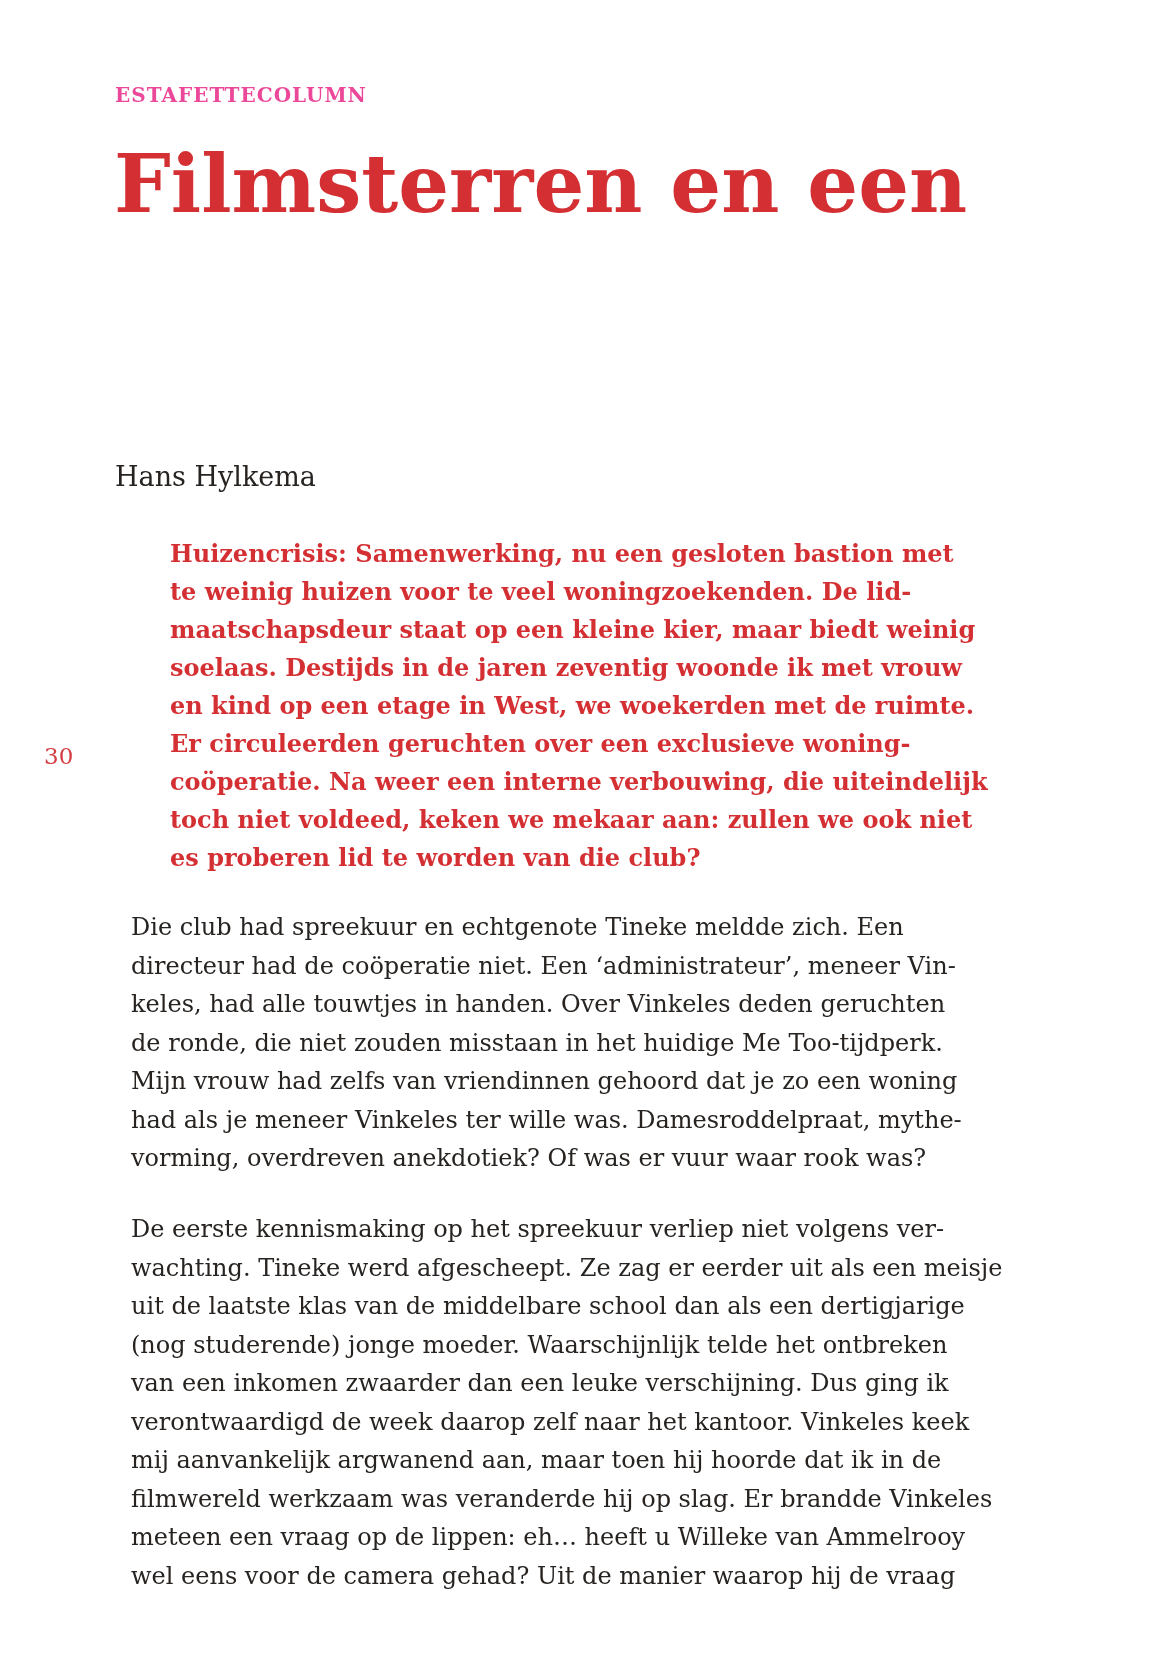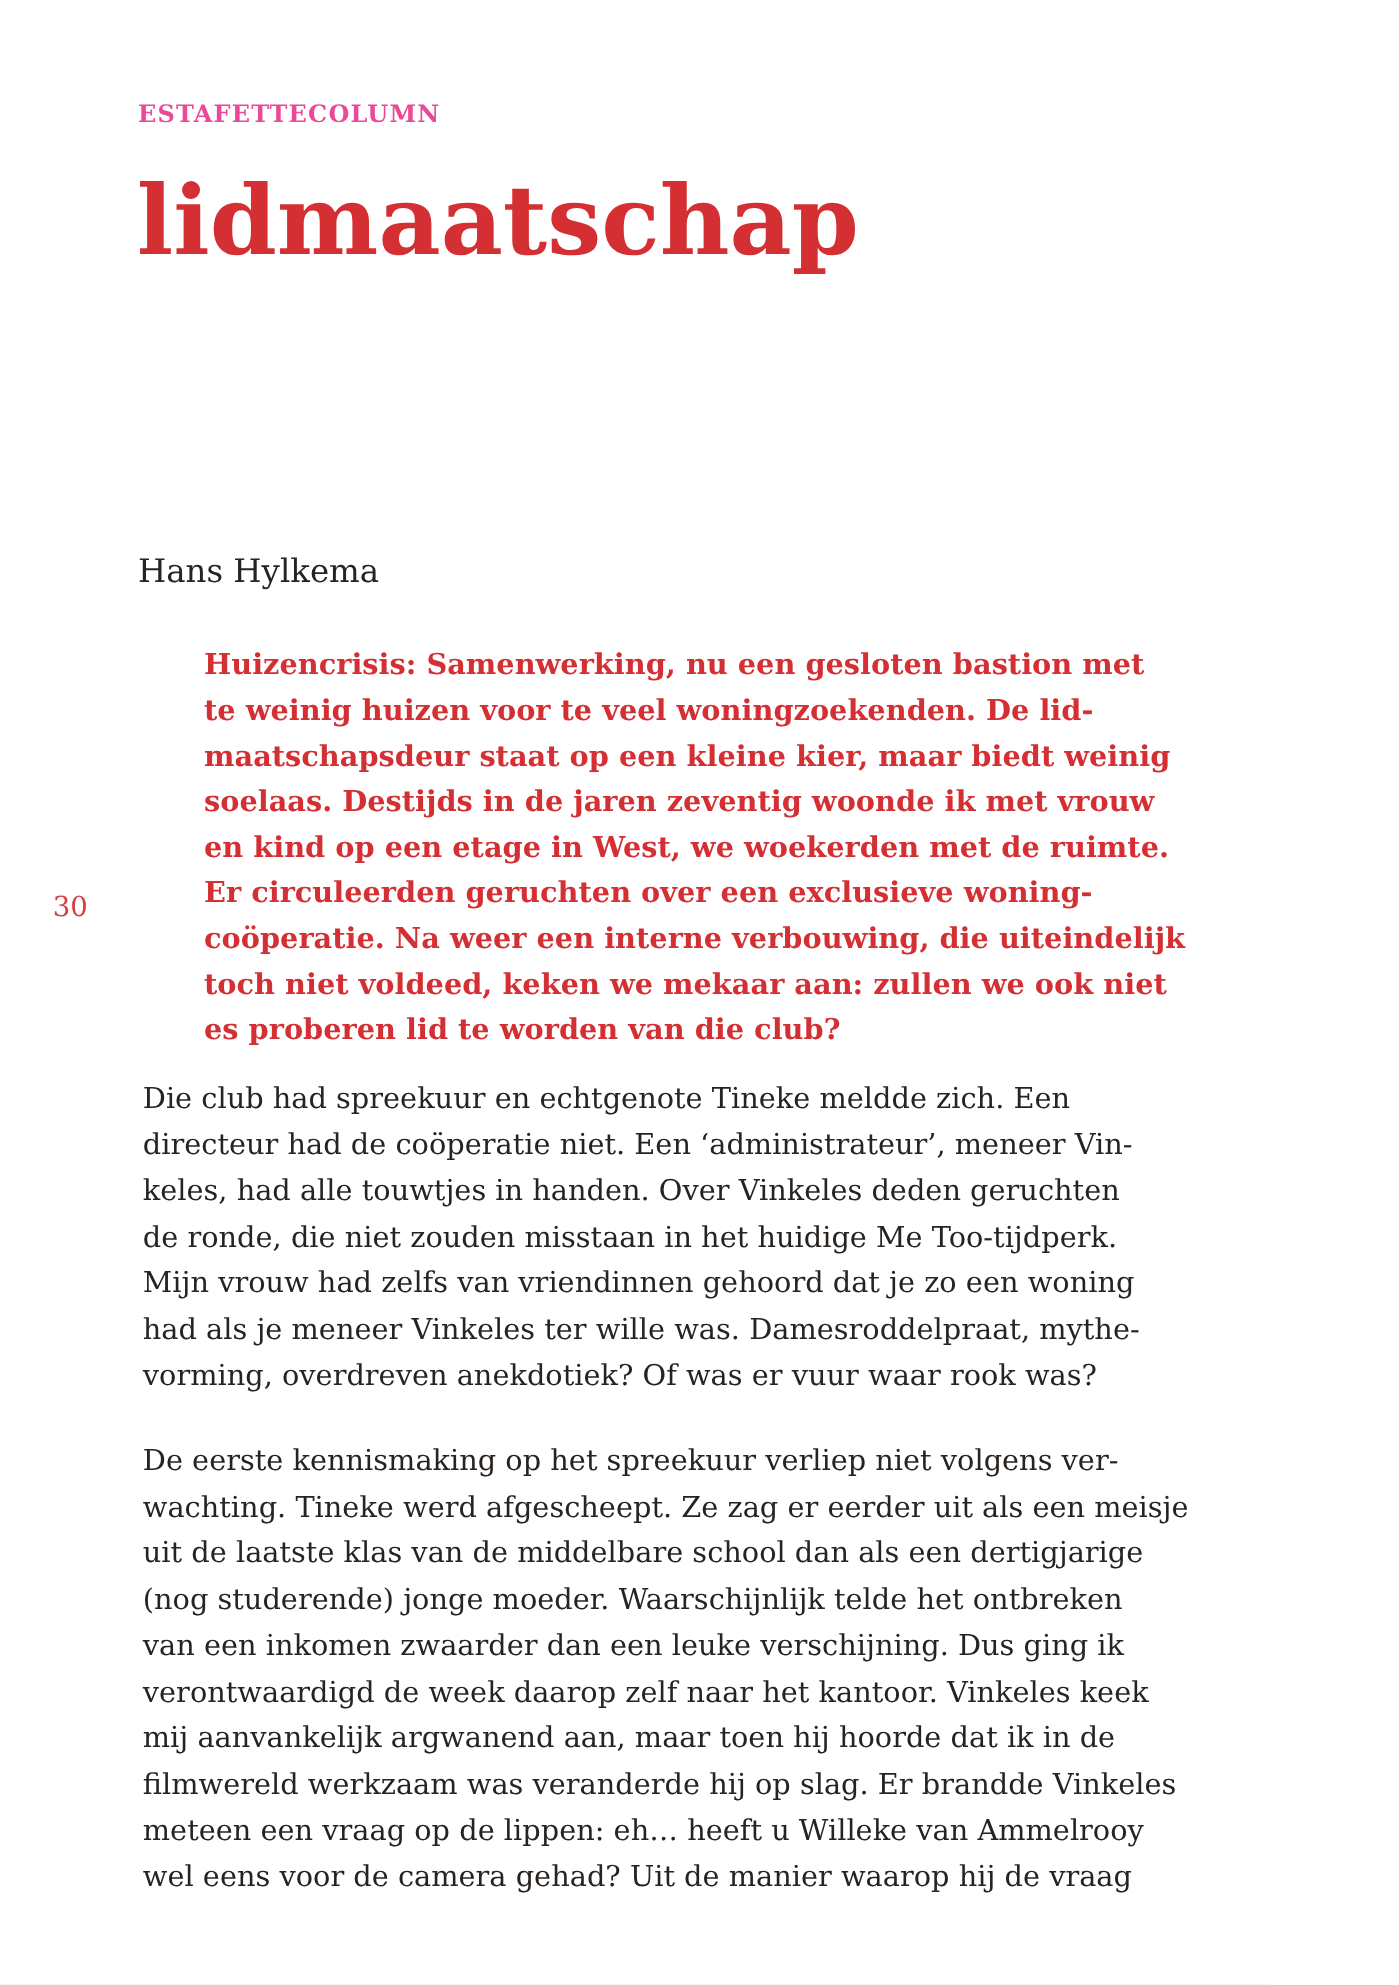--- a/index.html
+++ b/index.html
@@ -70,21 +70,21 @@
     margin: 15px;
     font-size: 24px;
     line-height: 38px;
     font-weight: 700;
     color: #d43034;
     white-space: pre;
   }
   .body-para {
     position: absolute;
     left: 115px;
-    margin: 4px;
+    margin: 16px;
     font-size: 24px;
     line-height: 38.5px;
     font-weight: 400;
     color: #272320;
     white-space: pre;
   }
   .para-1 { top: 892px; }
   .para-2 { top: 1194px; }
   .page-number {
     position: absolute;
@@ -99,21 +99,21 @@
 <body>
 
 <div class="page">
 
   <div class="page-number">30</div>
 
   <div class="kicker">ESTAFETTECOLUMN</div>
 
   <div class="title">
     <div class="title-row">
-      <span class="title-line">lidmaatschap</span>
+      <span class="title-line">Filmsterren en een</span>
     </div>
   </div>
 
   <div class="author">Hans Hylkema</div>
 
   <p class="intro">Huizencrisis: Samenwerking, nu een gesloten bastion met
 te weinig huizen voor te veel woningzoekenden. De lid-
 maatschapsdeur staat op een kleine kier, maar biedt weinig
 soelaas. Destijds in de jaren zeventig woonde ik met vrouw
 en kind op een etage in West, we woekerden met de ruimte.

